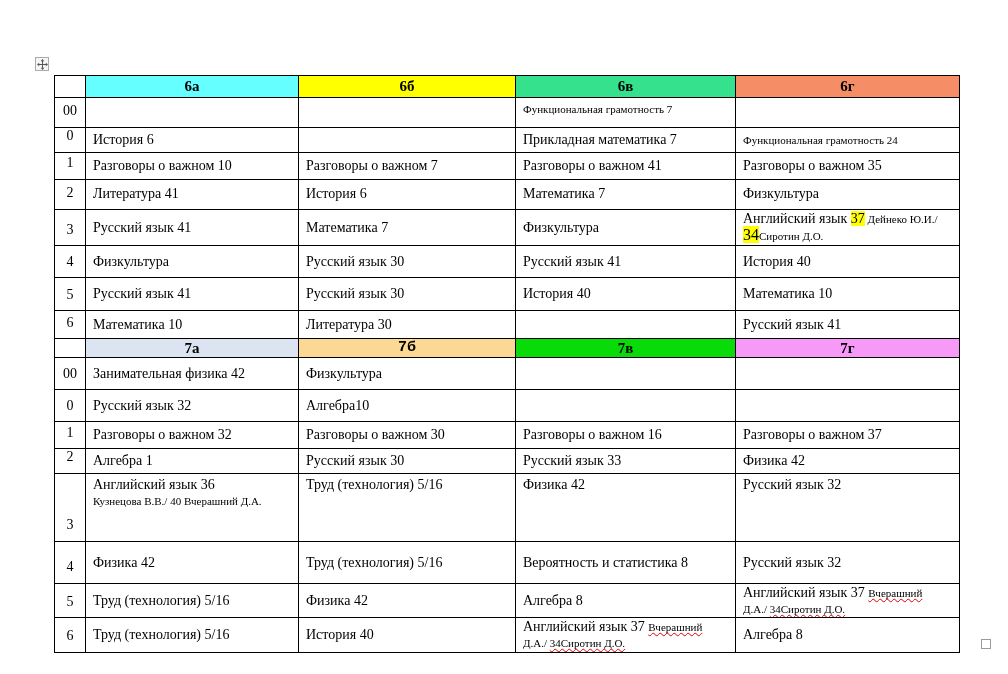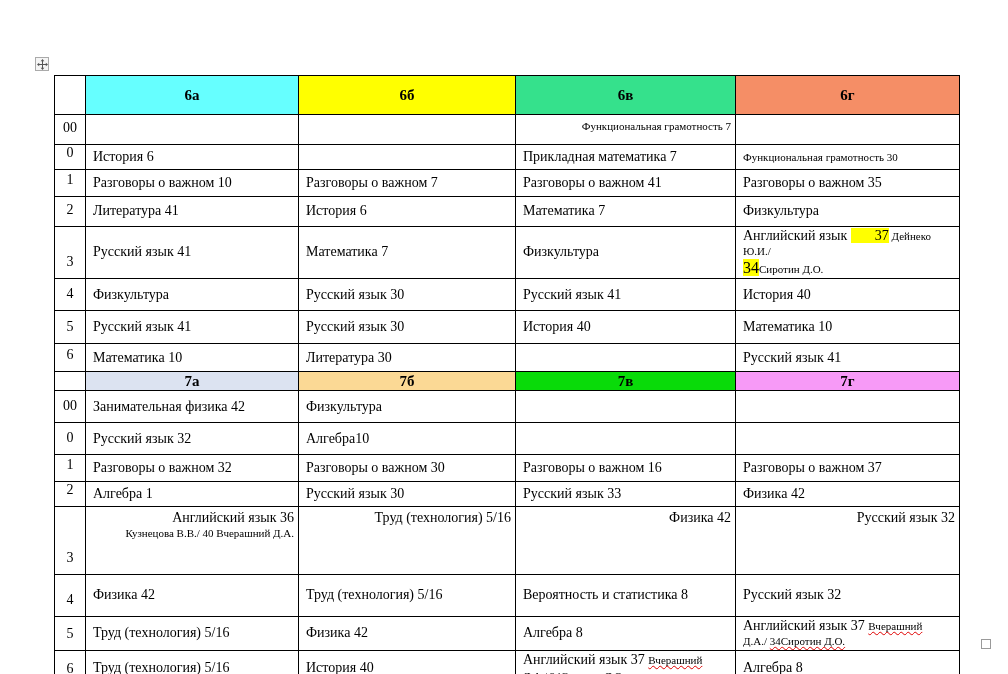--- a/index.html
+++ b/index.html
@@ -28,24 +28,24 @@
   }
   td,th{
     border:1px solid #000;
     font-size:14px;line-height:1.12;
     padding:1px 4px 1px 7px;
     vertical-align:middle;overflow:hidden;word-wrap:break-word;
   }
   th.class-header{font-weight:bold;font-size:15px;text-align:center;padding:0;}
   th.corner{padding:0;background:#fff;}
   td.rownum{vertical-align:bottom;text-align:center;padding:0 2px 8px 2px;}
-  tr.vtop td.cell{vertical-align:top;padding-top:3px;text-align:right;}
+  tr.vtop td.cell{vertical-align:top;padding-top:3px;}
   .seg-n{}
   .seg-sm{font-size:11px;}
-  .seg-hl{background:#FFFF00;padding-left:24px;}
+  .seg-hl{background:#FFFF00;}
   .seg-hlsm{font-size:16px;background:#FFFF00;}
   .seg-smw{
     font-size:11px;
     text-decoration:underline;text-decoration-style:wavy;
     text-decoration-color:#E00000;text-decoration-thickness:1px;
     text-decoration-skip-ink:none;
     text-align:right;
   }
   .seg-smu{font-size:11px;}
 </style>
@@ -74,40 +74,40 @@
 
   <table class="schedule">
     <colgroup>
       <col style="width:31px">
       <col style="width:213px">
       <col style="width:217px">
       <col style="width:220px">
       <col style="width:224px">
     </colgroup>
     <tbody>
-        <tr style="height: 39px;">
+        <tr style="height: 22px;">
           <th class="corner"></th>
           <th class="class-header" style="background: rgb(102, 255, 255);">6а</th>
           <th class="class-header" style="background: rgb(255, 255, 0);">6б</th>
           <th class="class-header" style="background: rgb(53, 225, 140);">6в</th>
           <th class="class-header" style="background: rgb(245, 142, 102); margin-top: 36px;">6г</th>
         </tr>
         <tr class="vtop" style="height: 30px;">
           <td class="rownum">00</td>
           <td class="cell"></td>
           <td class="cell"></td>
           <td class="cell"><span class="seg-sm">Функциональная грамотность 7</span></td>
           <td class="cell"></td>
         </tr>
         <tr style="height: 23px;">
           <td class="rownum">0</td>
           <td class="cell">История 6</td>
           <td class="cell"></td>
           <td class="cell">Прикладная математика 7</td>
-          <td class="cell"><span class="seg-sm">Функциональная грамотность 30</span></td>
+          <td class="cell"><span class="seg-sm">Функциональная грамотность 24</span></td>
         </tr>
         <tr style="height: 27px;">
           <td class="rownum">1</td>
           <td class="cell">Разговоры о важном 10</td>
           <td class="cell">Разговоры о важном 7</td>
           <td class="cell">Разговоры о важном 41</td>
           <td class="cell">Разговоры о важном 35</td>
         </tr>
         <tr style="height: 30px;">
           <td class="rownum">2</td>
@@ -140,21 +140,21 @@
         <tr style="height: 28px;">
           <td class="rownum">6</td>
           <td class="cell">Математика 10</td>
           <td class="cell">Литература 30</td>
           <td class="cell"></td>
           <td class="cell">Русский язык 41</td>
         </tr>
         <tr style="height: 19px;">
           <th class="corner"></th>
           <th class="class-header" style="background: rgb(220, 227, 241);">7а</th>
-          <th class="class-header" style="background: rgb(251, 217, 149);">7б</th>
+          <th class="class-header" style="background: rgb(251, 217, 149); font-family: Liberation Mono, monospace;">7б</th>
           <th class="class-header" style="background: rgb(9, 219, 9);">7в</th>
           <th class="class-header" style="background: rgb(247, 154, 247);">7г</th>
         </tr>
         <tr style="height: 32px;">
           <td class="rownum">00</td>
           <td class="cell">Занимательная физика 42</td>
           <td class="cell">Физкультура</td>
           <td class="cell"></td>
           <td class="cell"></td>
         </tr>

